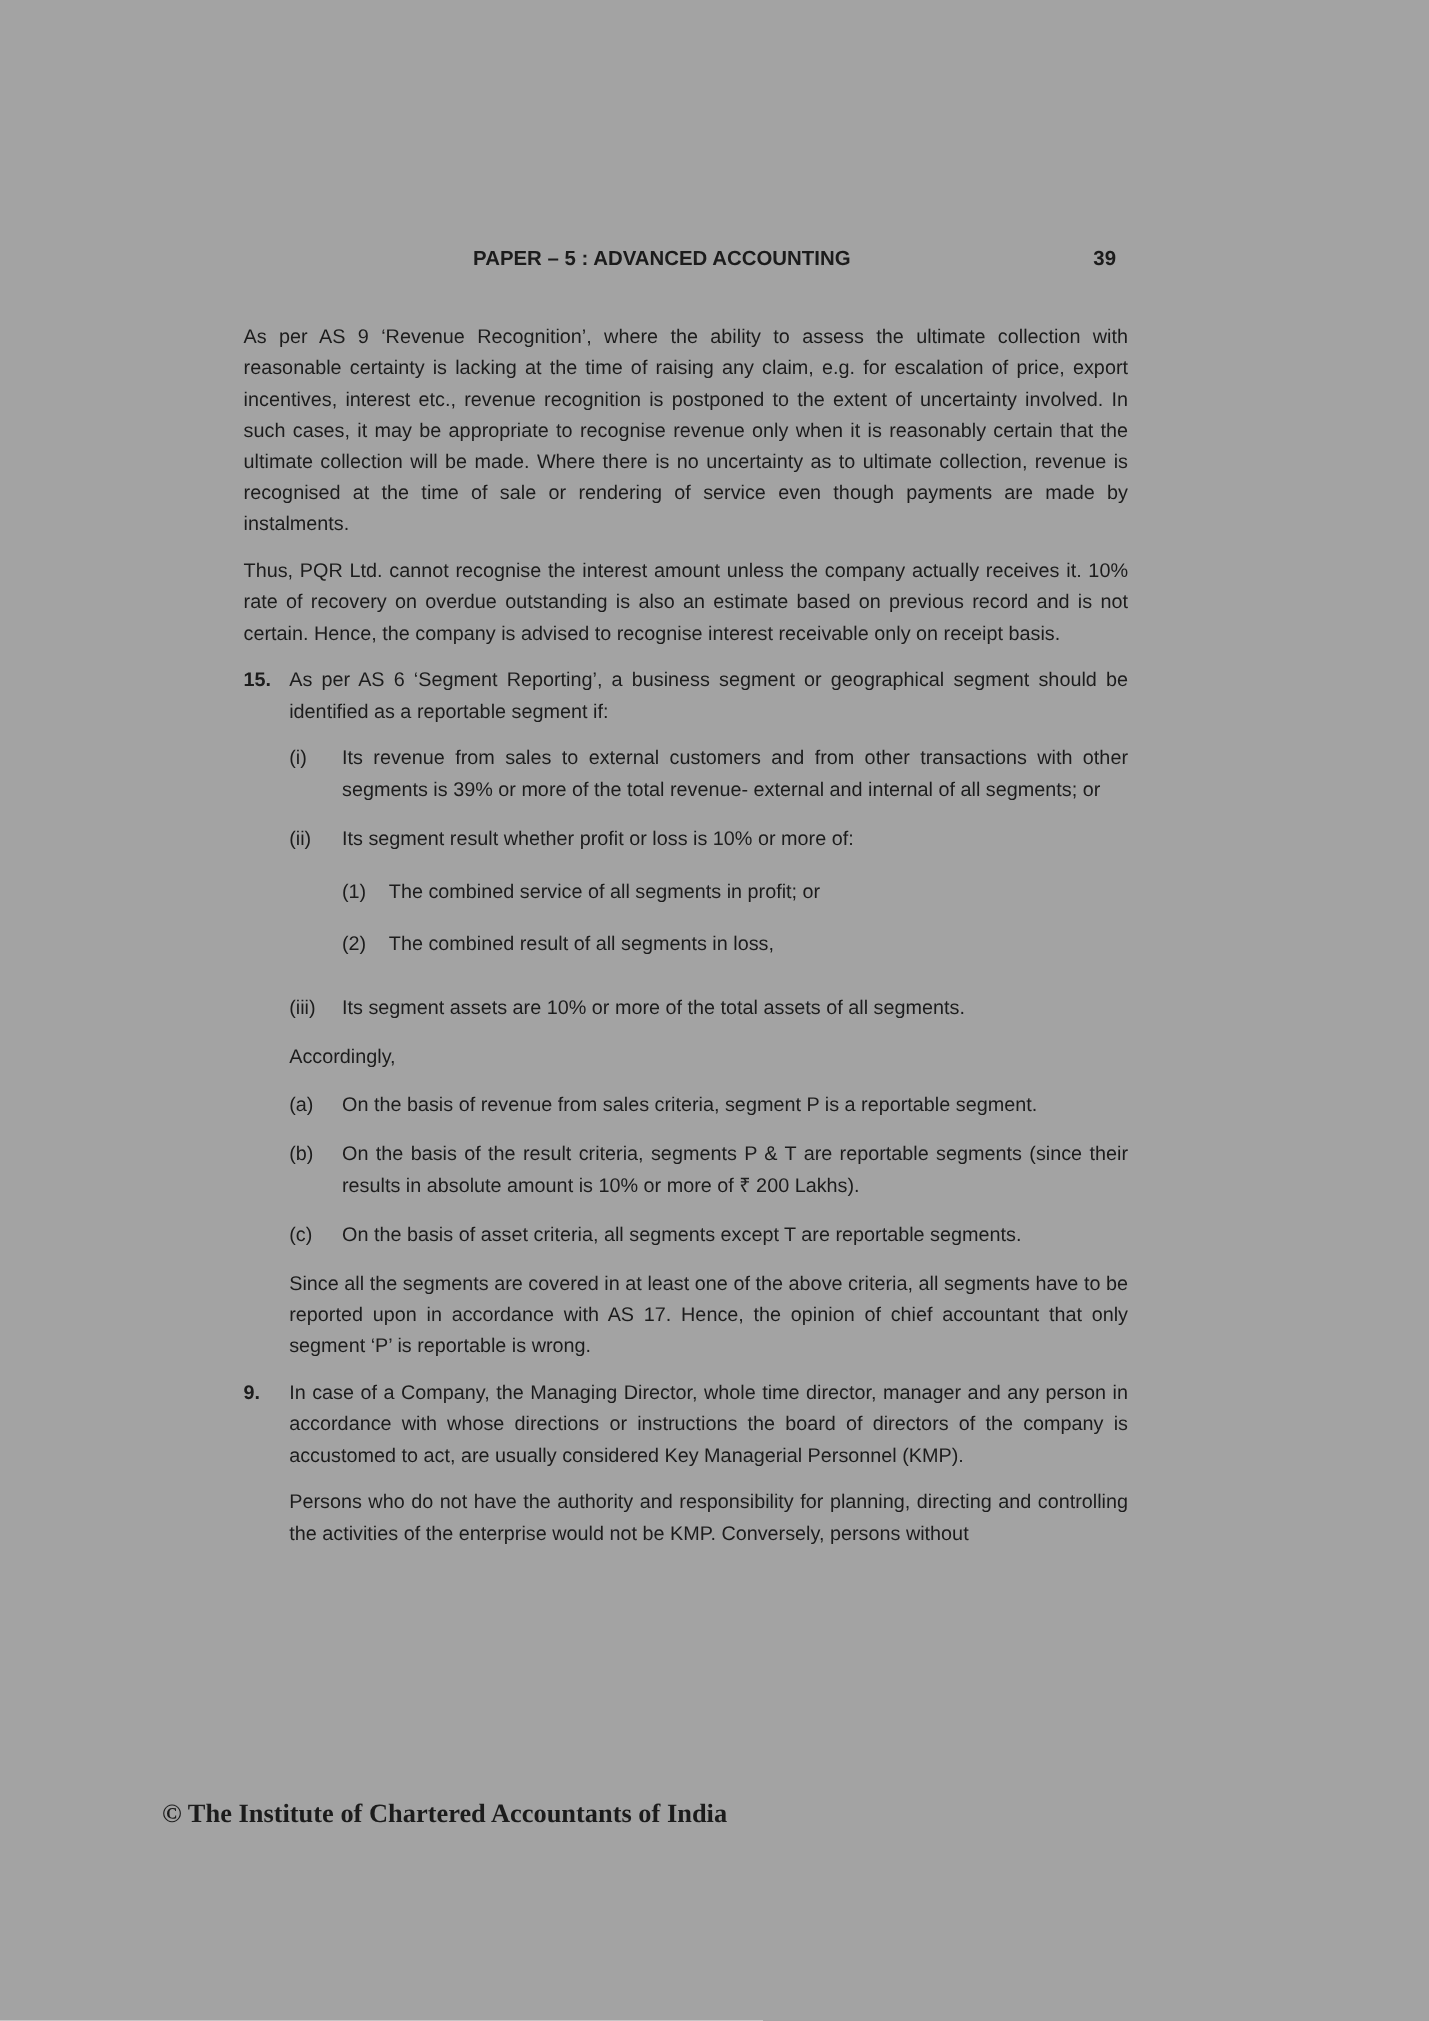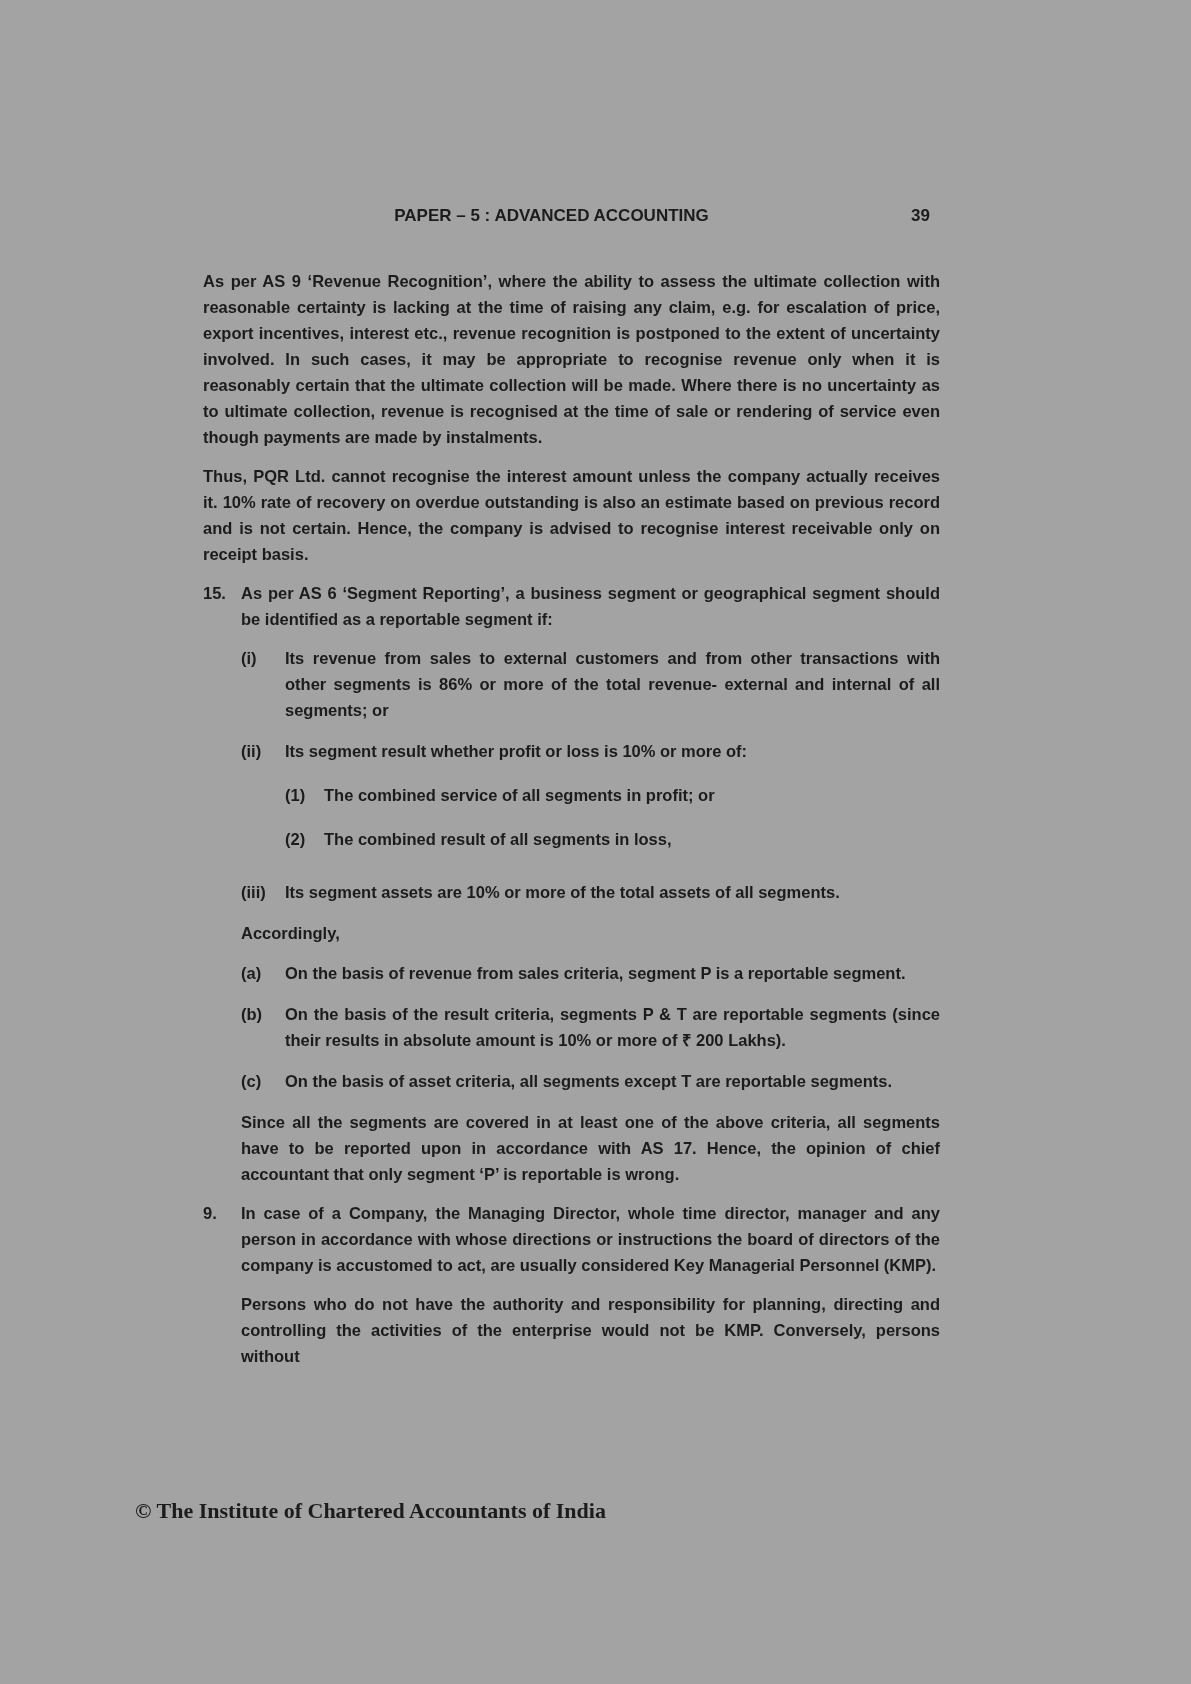--- a/index.html
+++ b/index.html
@@ -38,21 +38,21 @@
     top: 268px;
     left: 203px;
     width: 737px;
   }
   .item { display: flex; }
   .item .num {
     width: 38px;
     flex: 0 0 38px;
     font-weight: bold;
   }
-  .item .body { flex: 1; font-weight: bold; }
+  .item .body { flex: 1; }
   .para {
     text-align: justify;
     margin-bottom: 13px;
   }
   .sub-item {
     display: flex;
     margin-bottom: 15px;
   }
   .sub-item .sub-label {
     width: 44px;
@@ -106,21 +106,21 @@
       </div>
     </div>
 
     <div class="item">
       <div class="num">15.</div>
       <div class="body">
         <p class="para">As per AS 6 ‘Segment Reporting’, a business segment or geographical segment should be identified as a reportable segment if:</p>
 
         <div class="sub-item">
           <div class="sub-label">(i)</div>
-          <div class="sub-body">Its revenue from sales to external customers and from other transactions with other segments is 86% or more of the total revenue- external and internal of all segments; or</div>
+          <div class="sub-body">Its revenue from sales to external customers and from other transactions with other segments is 39% or more of the total revenue- external and internal of all segments; or</div>
         </div>
 
         <div class="sub-item">
           <div class="sub-label">(ii)</div>
           <div class="sub-body">
             <span>Its segment result whether profit or loss is 10% or more of:</span>
 
             <div class="nested-item">
               <div class="nest-label">(1)</div>
               <div class="nest-body">The combined service of all segments in profit; or</div>

